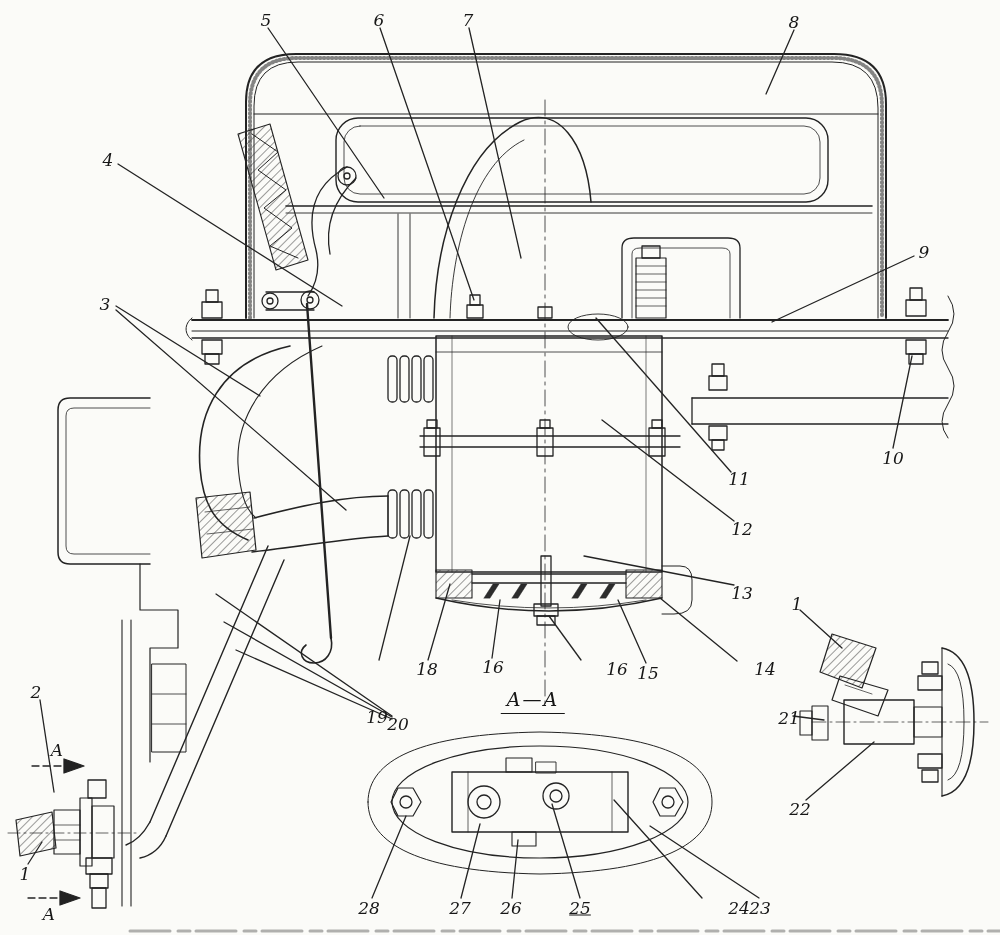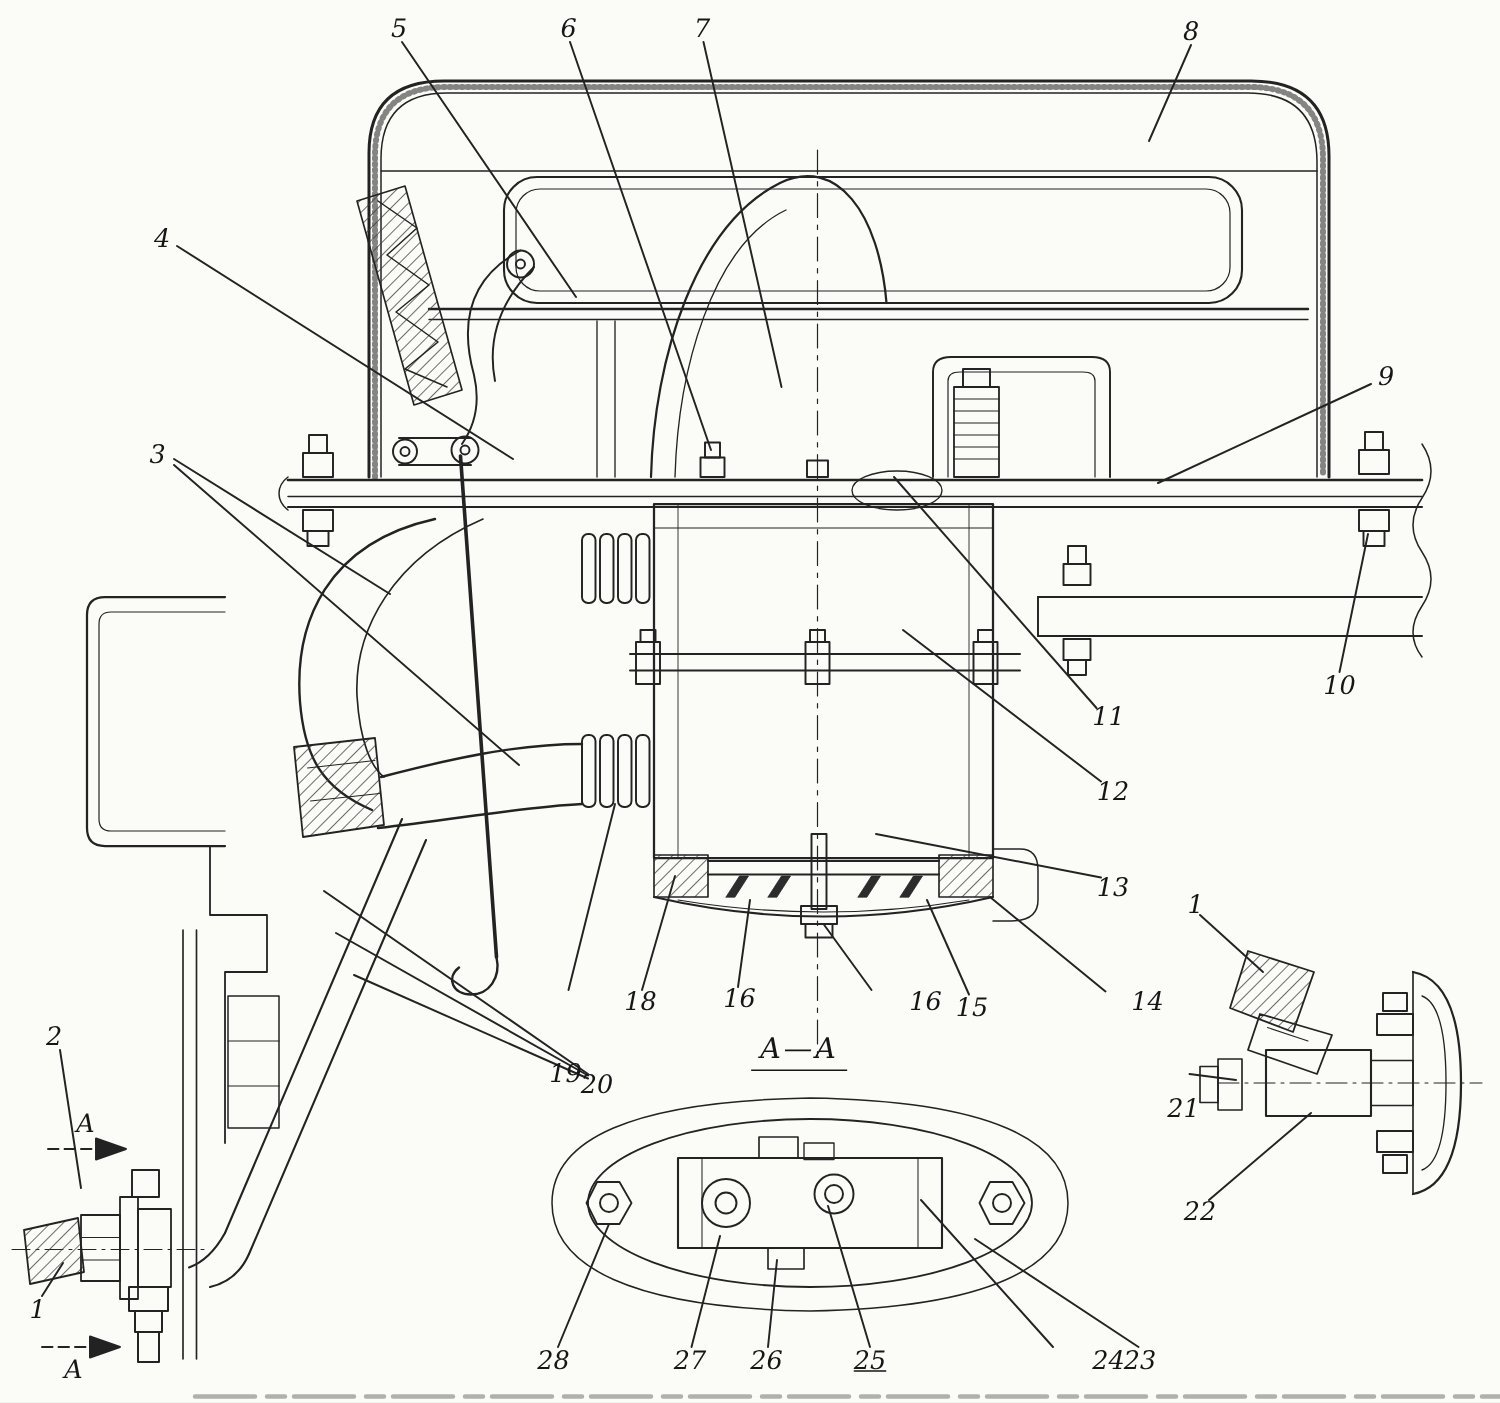--- a/index.html
+++ b/index.html
@@ -322,21 +322,21 @@
       <div class="callout" style="left: 584px; top: 669px; margin-left: 33px;">16</div>
       <div class="callout" style="left: 493px; top: 667px;">16</div>
       <div class="callout" style="left: 427px; top: 669px; text-align: center;">18</div>
       <div class="callout" style="left: 377px; top: 669px; margin-top: 48px;">19</div>
       <div class="callout" style="left: 398px; top: 724px; font-style: italic;">20</div>
       <div class="callout" style="left: 36px; top: 692px;">2</div>
       <div class="callout" style="left: 57px; top: 750px;">A</div>
       <div class="callout" style="left: 25px; top: 874px;">1</div>
       <div class="callout" style="left: 49px; top: 914px;">A</div>
       <div class="callout" style="left: 797px; top: 604px;">1</div>
-      <div class="callout" style="left: 789px; top: 740px;">21</div>
+      <div class="callout" style="left: 789px; top: 718px;">21</div>
       <div class="callout" style="left: 800px; top: 809px;">22</div>
       <div class="callout" style="left: 369px; top: 908px;">28</div>
       <div class="callout" style="left: 460px; top: 908px;">27</div>
       <div class="callout" style="left: 511px; top: 908px;">26</div>
       <div class="callout" style="left: 580px; top: 908px; text-decoration: underline;">25</div>
       <div class="callout" style="left: 703px; top: 908px; margin-left: 36px;">24</div>
       <div class="callout" style="left: 760px; top: 908px;">23</div>
     </div>
 
 </div>

